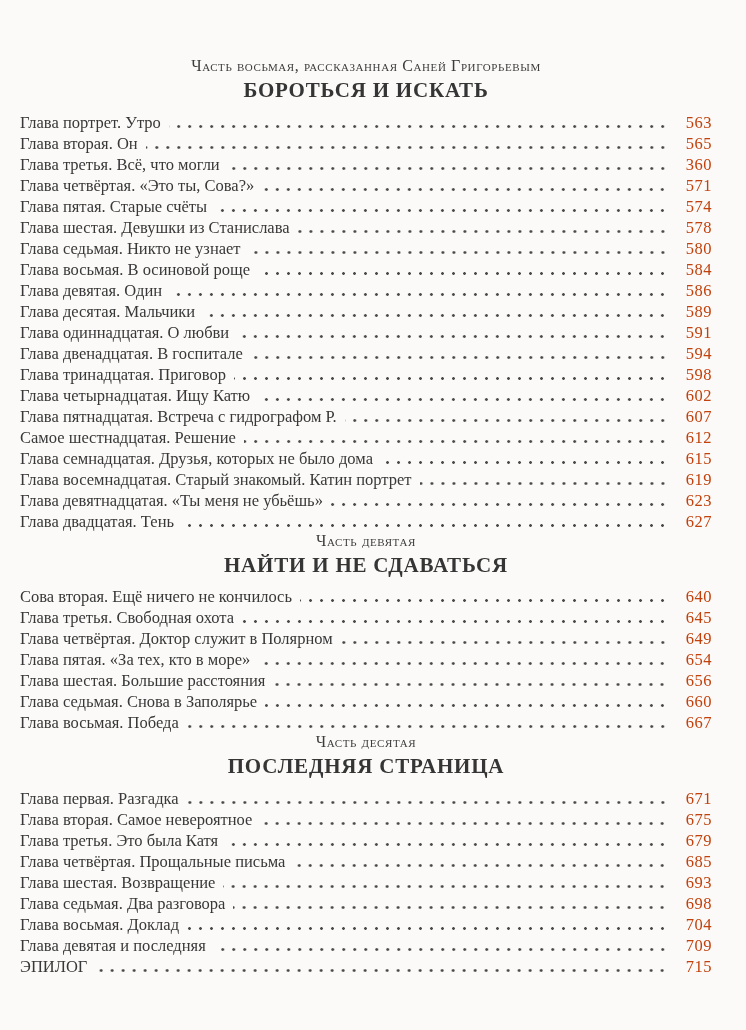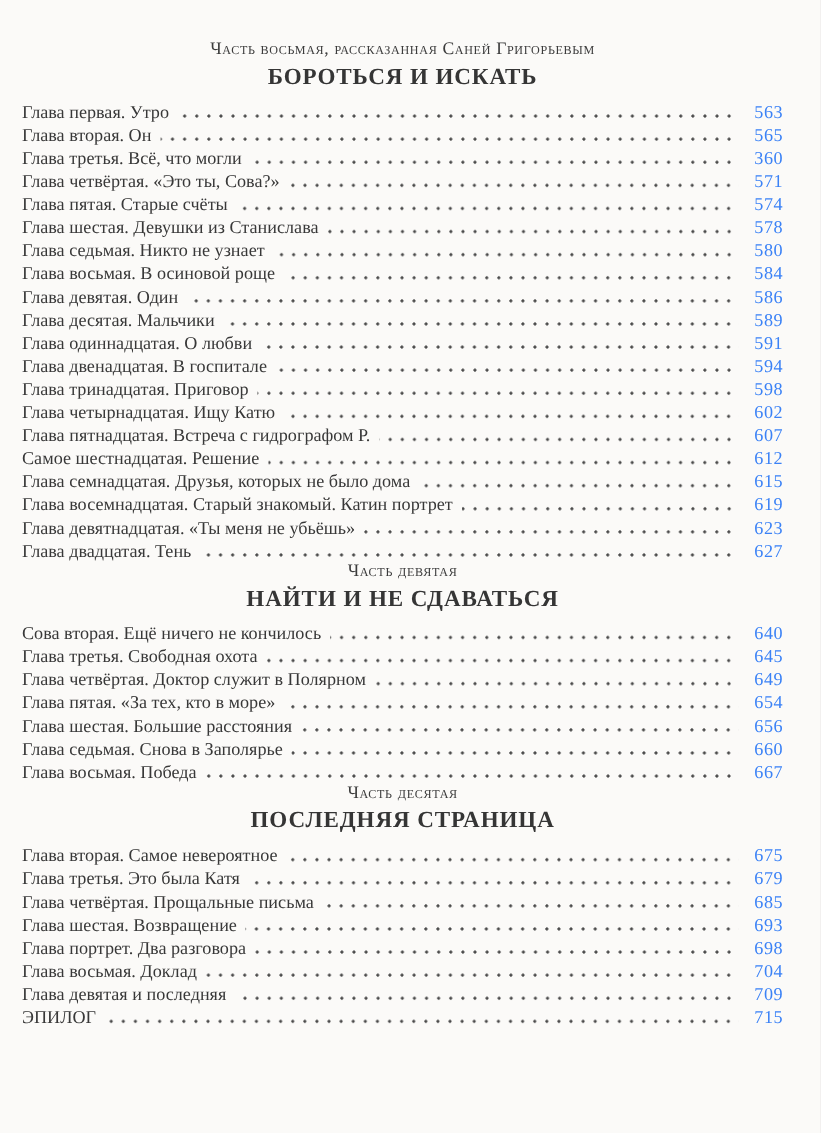--- a/index.html
+++ b/index.html
@@ -7,21 +7,21 @@
     padding: 0;
     background: #e9e8e6;
   }
   .page {
     position: relative;
     width: 746px;
     height: 1030px;
     margin: 0 auto;
     background: #fbfaf8;
     box-sizing: border-box;
-    padding: 36px 34px 0 20px;
+    padding: 57px 34px 0 20px;
     font-family: "Liberation Serif", "DejaVu Serif", serif;
     color: #383838;
     overflow: hidden;
   }
   .section { }
   .section + .section { }
   .section-header {
     text-align: center;
     margin: 0 0 9px 0;
     line-height: 1.15;
@@ -56,37 +56,37 @@
     height: 5px;
     margin: 0 7px 4px 8px;
     background-image: radial-gradient(circle at 2.5px 2.5px, #4a4a4a 1.15px, rgba(0,0,0,0) 1.6px);
     background-size: 11px 5px;
     background-repeat: repeat-x;
     background-position: right bottom;
   }
   .row-page {
     min-width: 34px;
     text-align: right;
-    color: #3b82f6;
+    color: #c2410c;
     letter-spacing: 0.5px;
   }
 </style>
 </head>
 <body>
 
 <div class="page">
   <div>
   <div class="section">
     <div class="section-header">
       <div class="part-label">Часть восьмая, рассказанная Саней Григорьевым</div>
       <div class="part-title">БОРОТЬСЯ И ИСКАТЬ</div>
     </div>
     <div class="entries">
   <div class="row">
-    <span class="row-title">Глава первая. Утро</span>
+    <span class="row-title">Глава портрет. Утро</span>
     <span class="leader"></span>
     <span class="row-page">563</span>
   </div>
 
   <div class="row">
     <span class="row-title">Глава вторая. Он</span>
     <span class="leader"></span>
     <span class="row-page">565</span>
   </div>
 
@@ -250,20 +250,25 @@
   </div>
 </div>
   </div>
 
   <div class="section">
     <div class="section-header">
       <div class="part-label">Часть десятая</div>
       <div class="part-title">ПОСЛЕДНЯЯ СТРАНИЦА</div>
     </div>
     <div class="entries">
+  <div class="row">
+    <span class="row-title">Глава первая. Разгадка</span>
+    <span class="leader"></span>
+    <span class="row-page">671</span>
+  </div>
 
   <div class="row">
     <span class="row-title">Глава вторая. Самое невероятное</span>
     <span class="leader"></span>
     <span class="row-page">675</span>
   </div>
 
   <div class="row">
     <span class="row-title">Глава третья. Это была Катя</span>
     <span class="leader"></span>
@@ -277,21 +282,21 @@
   </div>
 
 
   <div class="row">
     <span class="row-title">Глава шестая. Возвращение</span>
     <span class="leader"></span>
     <span class="row-page">693</span>
   </div>
 
   <div class="row">
-    <span class="row-title">Глава портрет. Два разговора</span>
+    <span class="row-title">Глава седьмая. Два разговора</span>
     <span class="leader"></span>
     <span class="row-page">698</span>
   </div>
 
   <div class="row">
     <span class="row-title">Глава восьмая. Доклад</span>
     <span class="leader"></span>
     <span class="row-page">704</span>
   </div>
 

